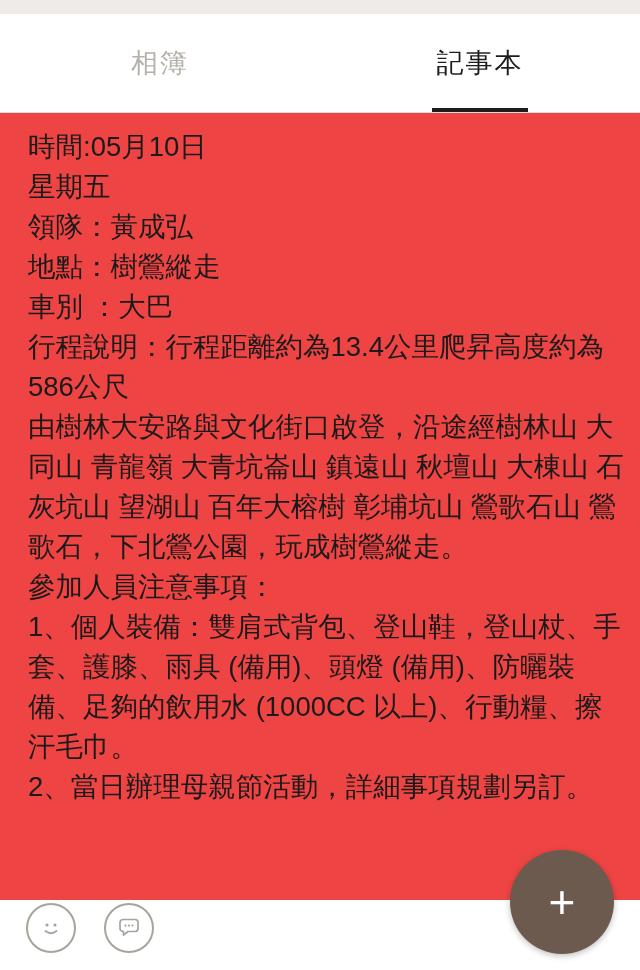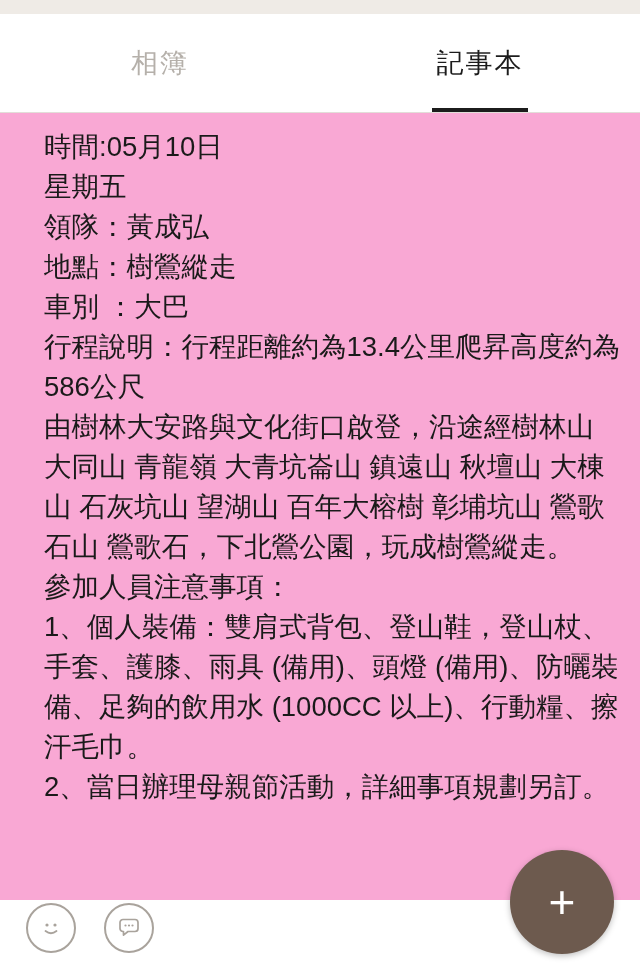--- a/index.html
+++ b/index.html
@@ -11,21 +11,21 @@
     height: 970px;
     background: #ffffff;
     font-family: "Liberation Sans", sans-serif;
     overflow: hidden;
     position: relative;
   }
   .app {
     width: 640px;
     height: 970px;
     position: relative;
-    background: #f9a8d4;
+    background: #ef4444;
     display: flex;
     flex-direction: column;
   }
   
   .status-strip {
     height: 14px;
     background: #efebe6;
     width: 100%;
     flex: 0 0 auto;
   }
@@ -62,21 +62,20 @@
     width: 96px;
     height: 4px;
     background: #1c1c1c;
   }
   
   .note-body {
     flex: 1 1 auto;
     padding: 14px 16px 0 28px;
     overflow: hidden;
     box-sizing: border-box;
-    margin-left: 16px;
   }
   .note-text {
     font-size: 27.5px;
     line-height: 40px;
     color: #1a1a1a;
     white-space: pre-wrap;
     word-break: break-word;
     letter-spacing: 0px;
   }
   

